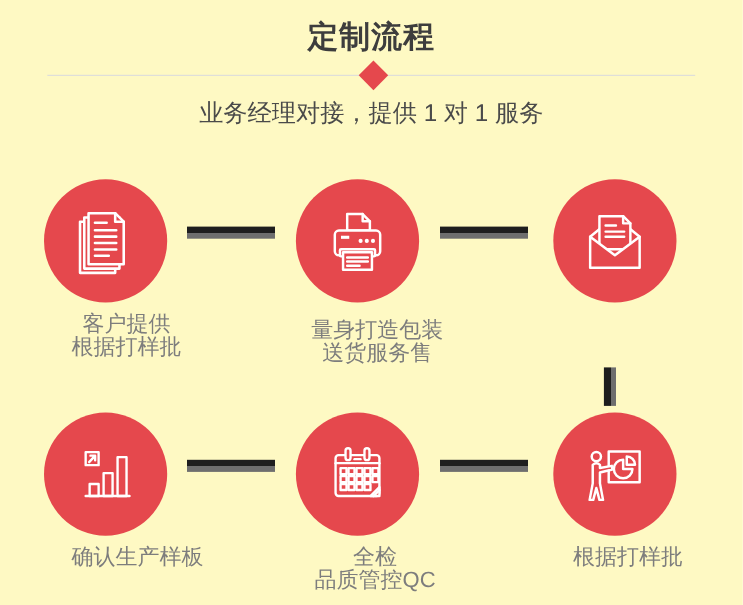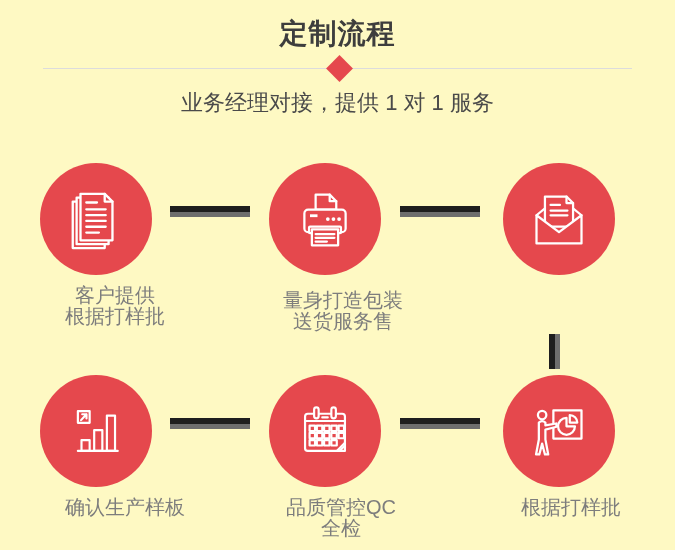--- a/index.html
+++ b/index.html
@@ -137,20 +137,20 @@
     <div>根据打样批</div>
   </div>
   <div class="label" style="left:283px;top:290px">
     <div>量身打造包装</div>
     <div>送货服务售</div>
   </div>
   <div class="label" style="left:65px;top:497px">
     <div>确认生产样板</div>
   </div>
   <div class="label" style="left:286px;top:497px">
+    <div>全检</div>
     <div>品质管控QC</div>
-    <div>全检</div>
   </div>
   <div class="label" style="left:521px;top:497px">
     <div>根据打样批</div>
   </div>
 
 </div>
 
 </body></html>

